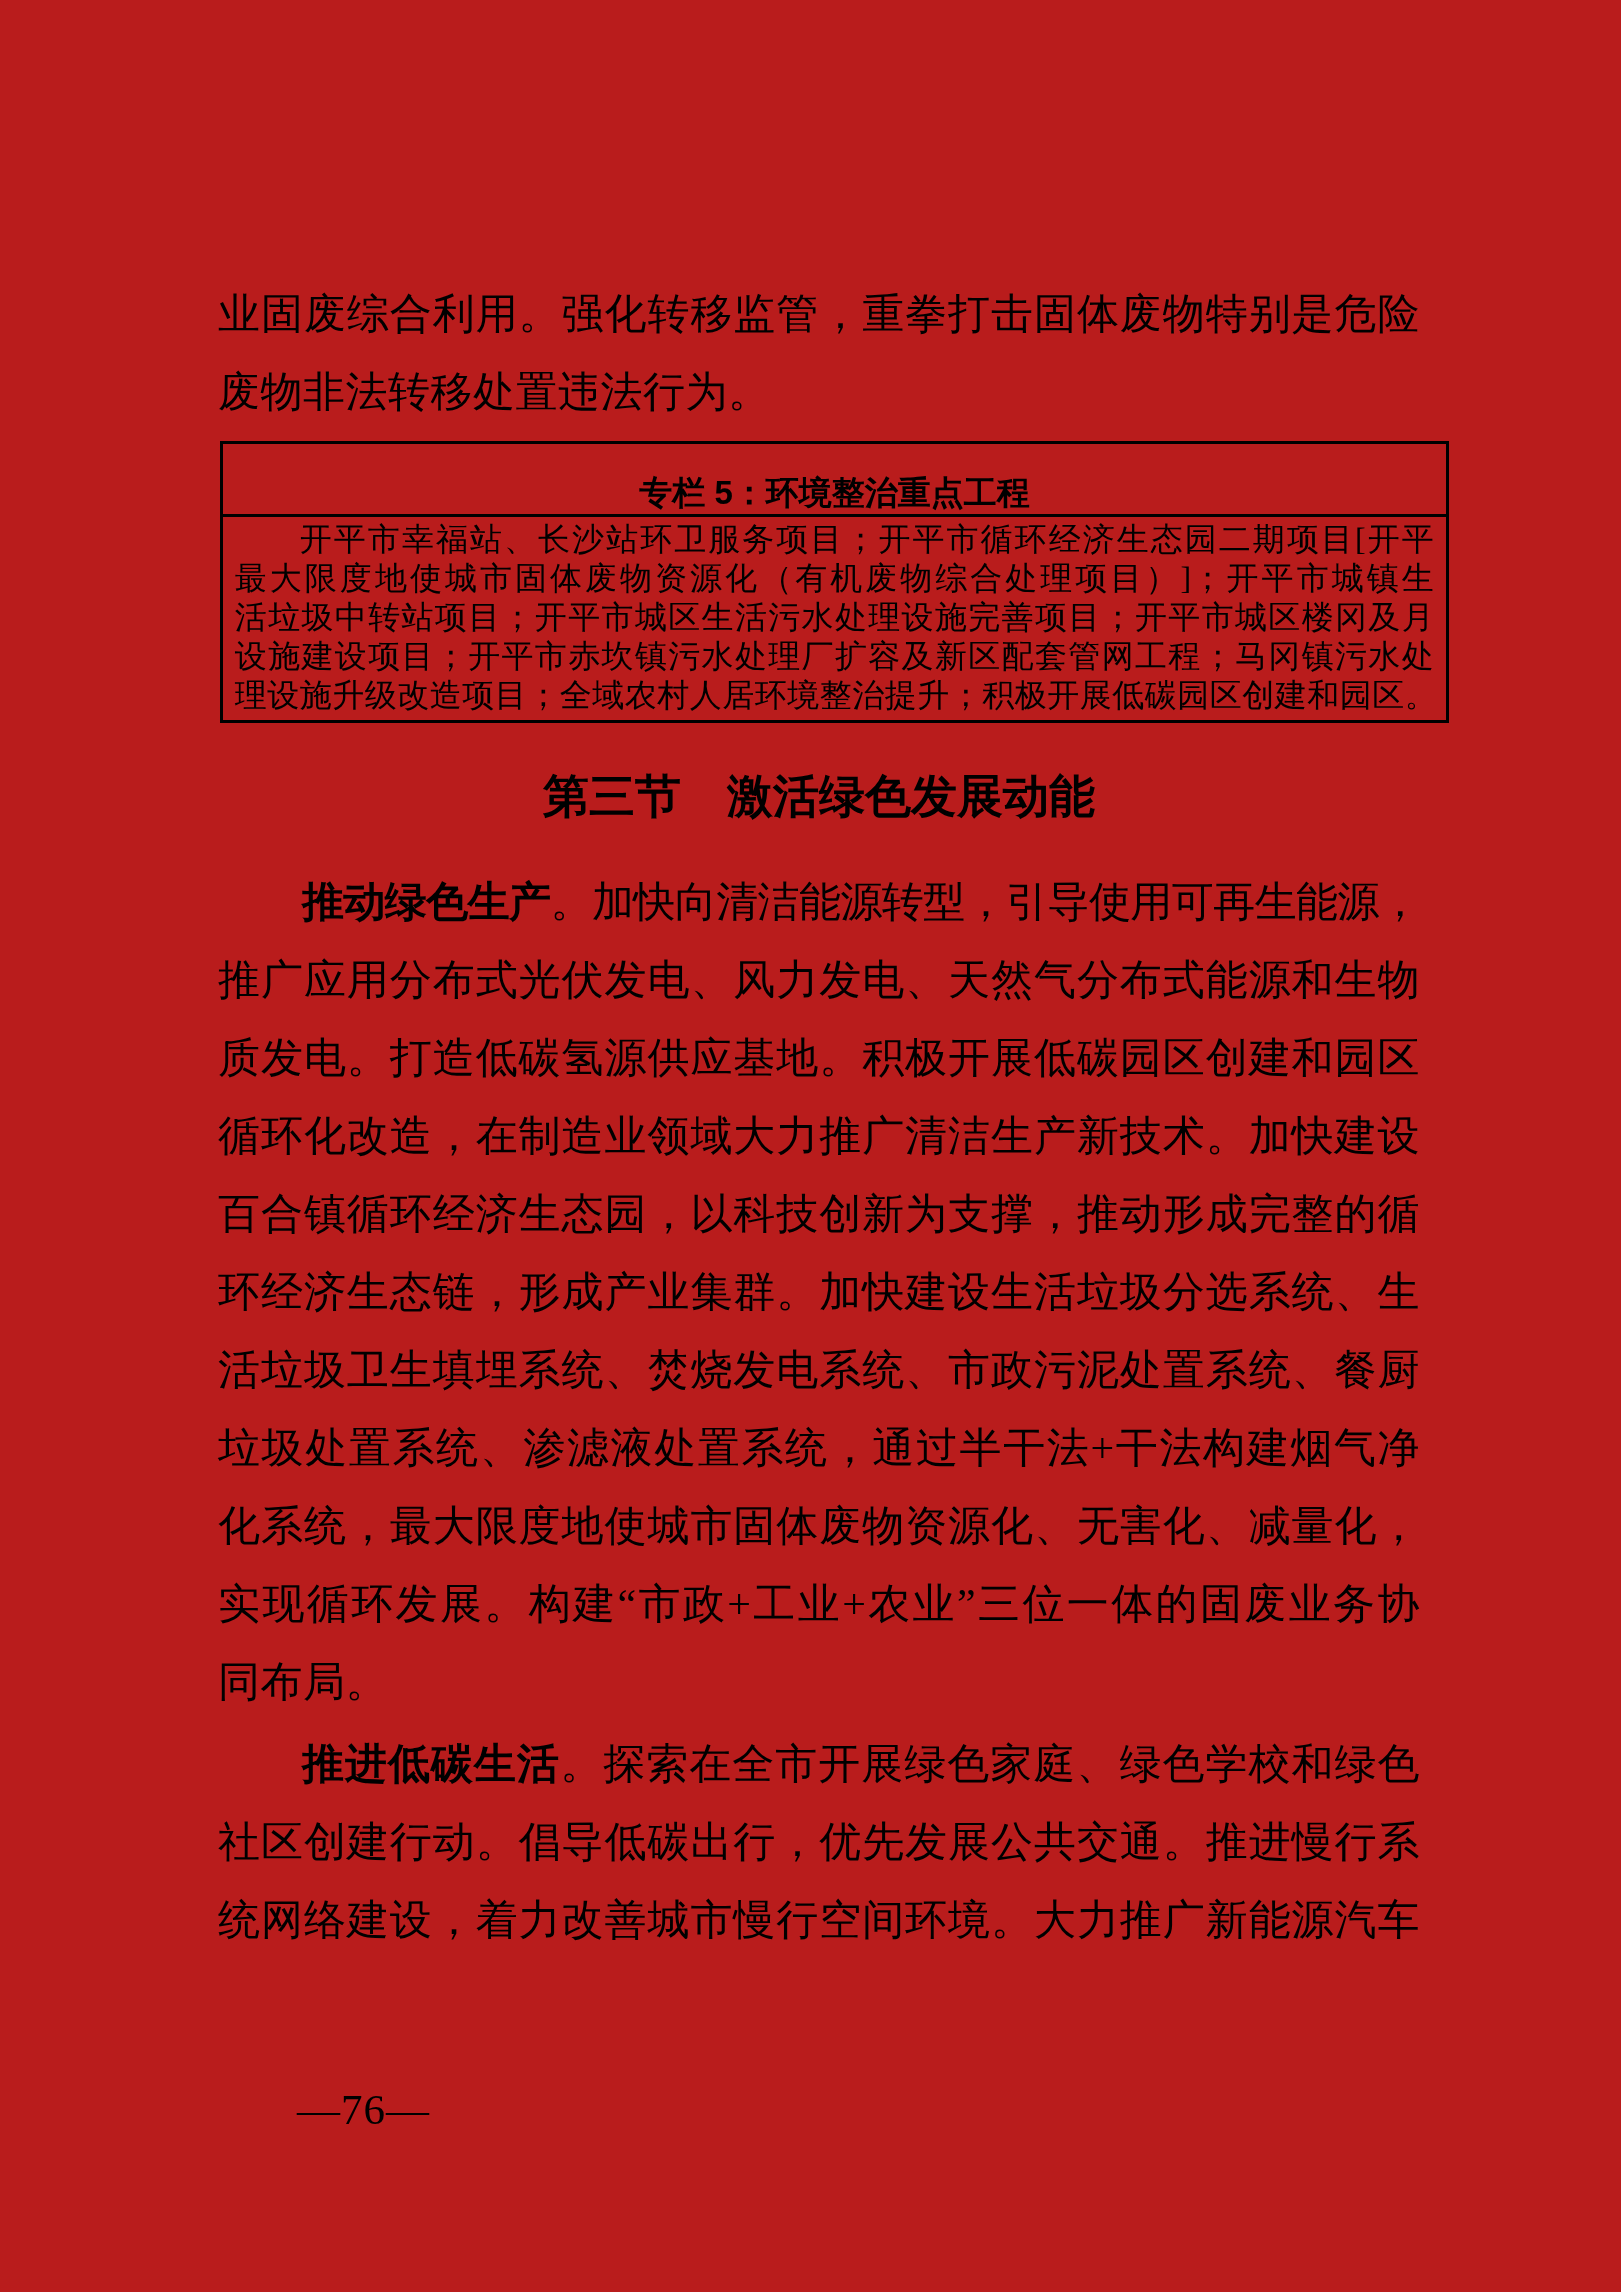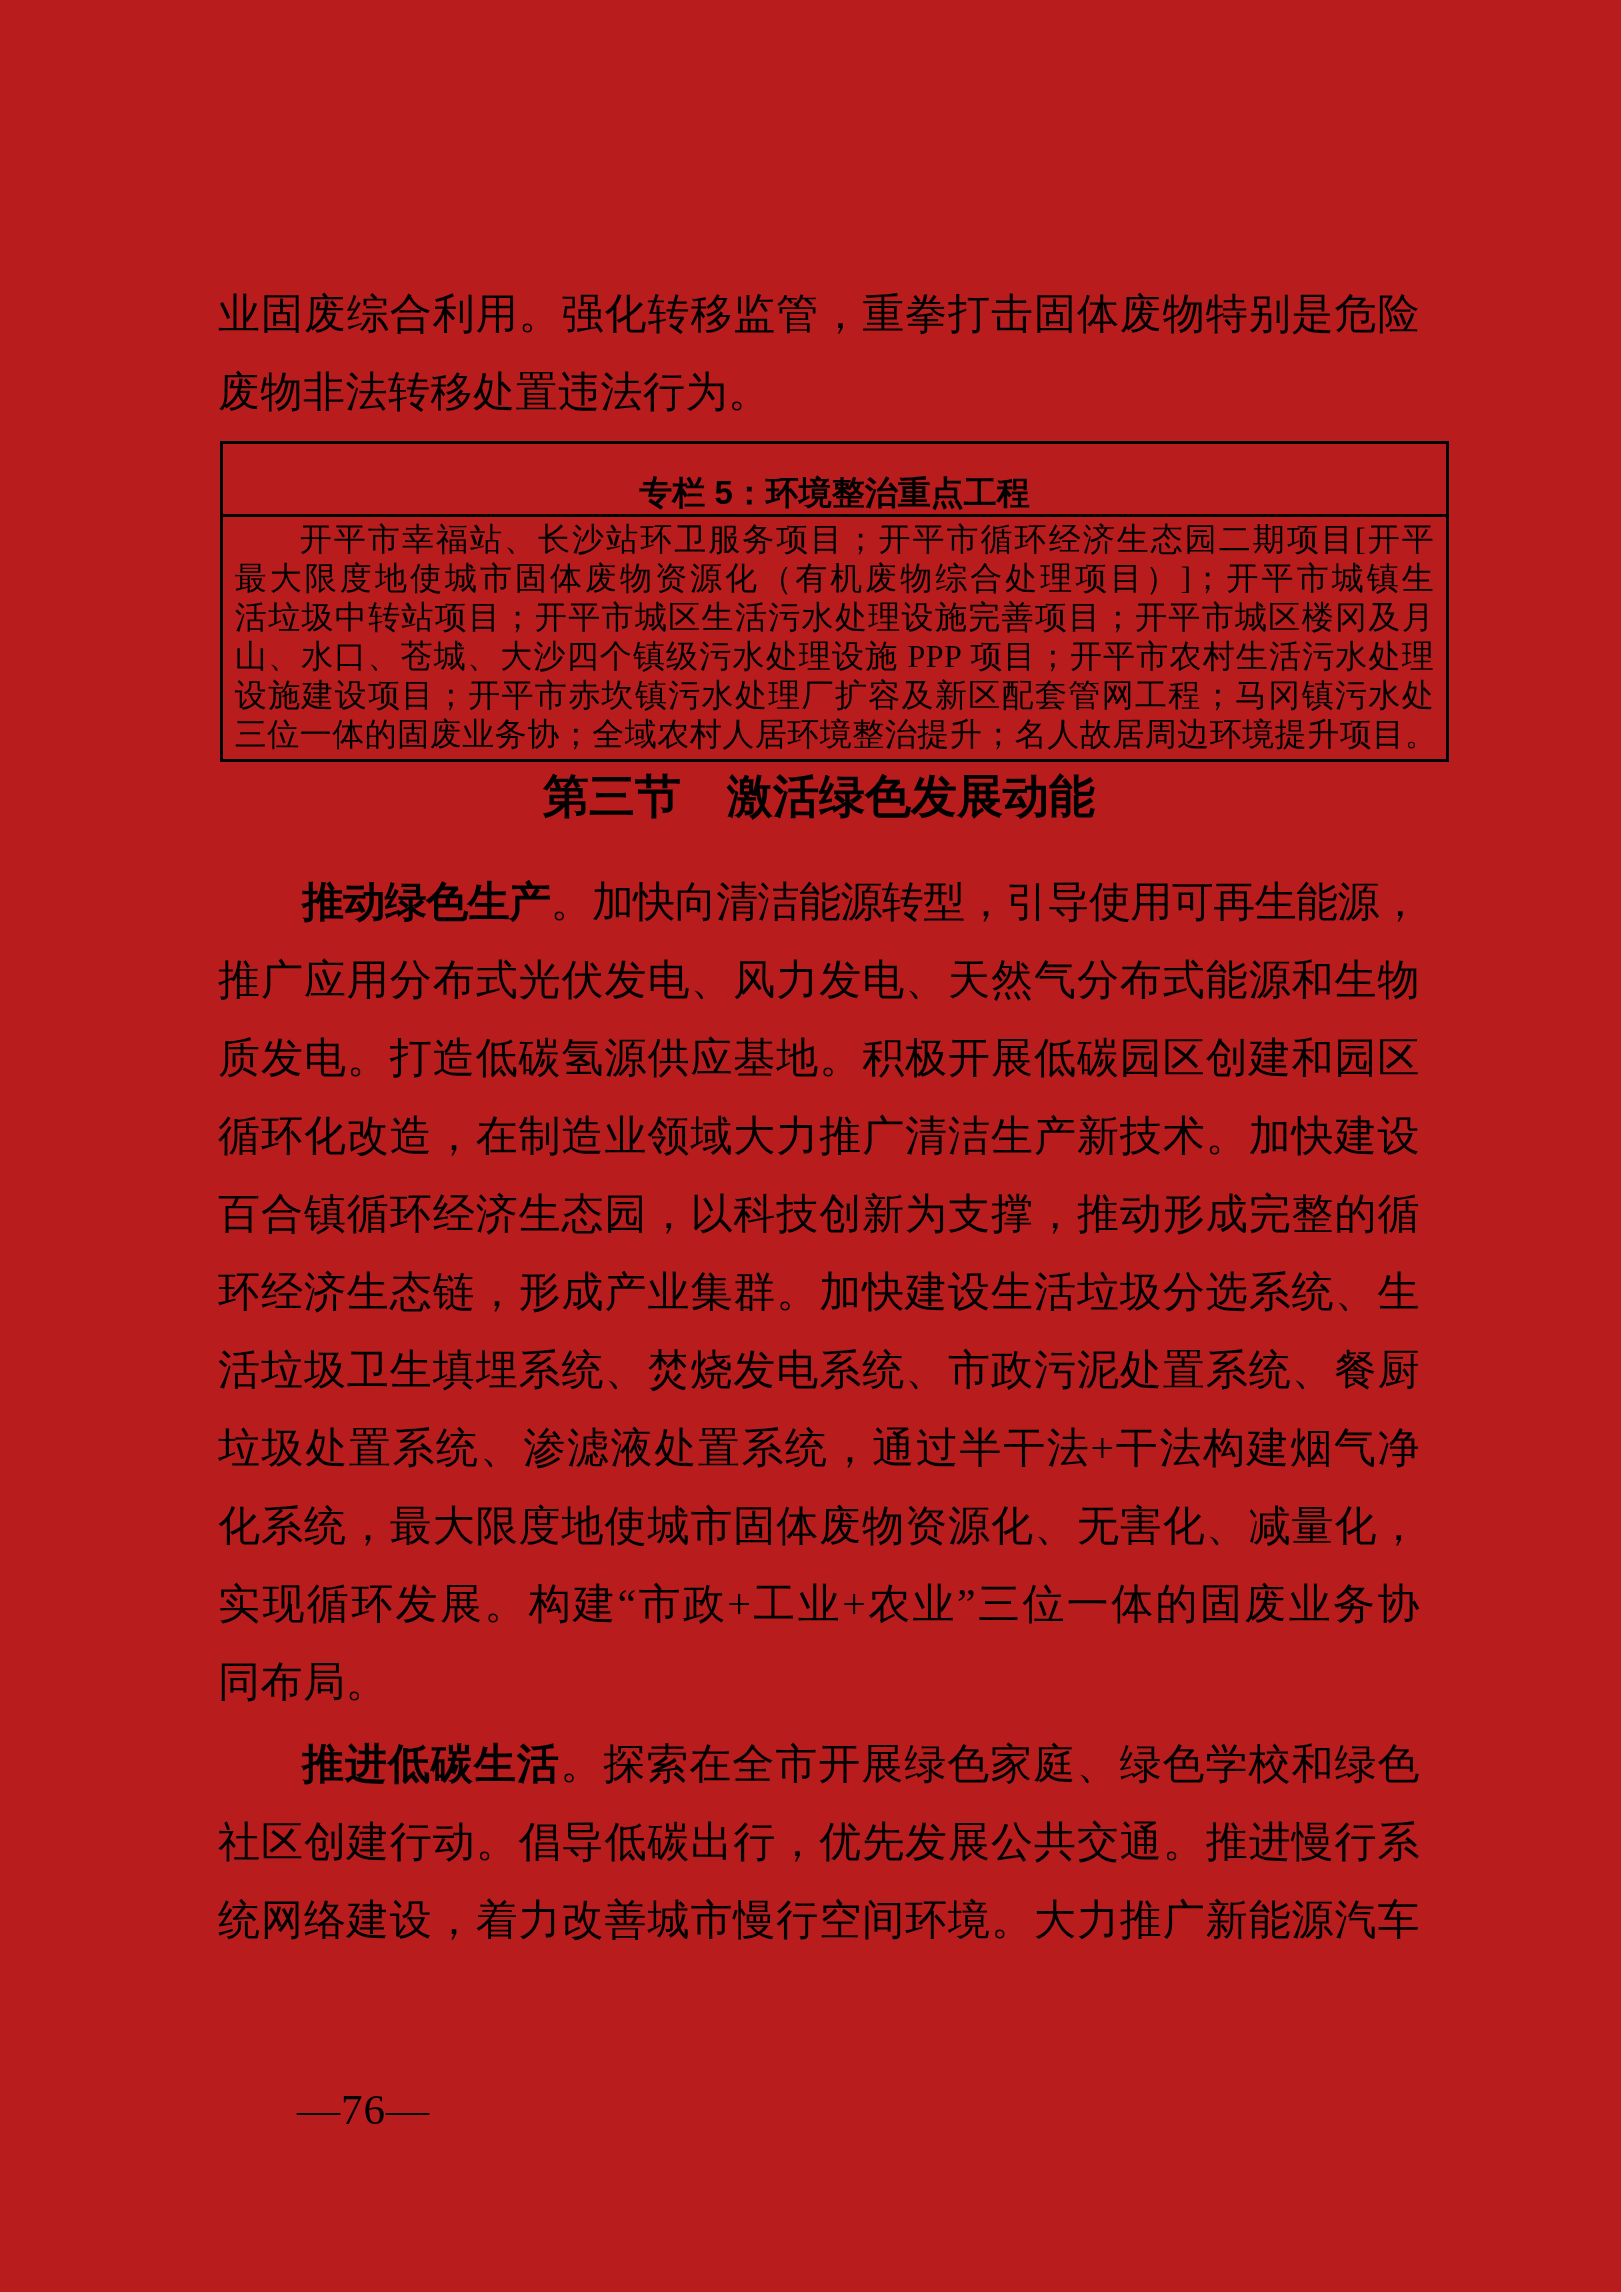--- a/index.html
+++ b/index.html
@@ -83,23 +83,22 @@
     <div class="bl">业固废综合利用。强化转移监管，重拳打击固体废物特别是危险</div>
     <div class="bl last">废物非法转移处置违法行为。</div>
   </div>
 
   <div class="colbox">
     <div class="colbox-title">专栏 5：环境整治重点工程</div>
     <div class="colbox-body">
       <div class="cbl indent">开平市幸福站、长沙站环卫服务项目；开平市循环经济生态园二期项目[开平</div>
       <div class="cbl">最大限度地使城市固体废物资源化（有机废物综合处理项目）]；开平市城镇生</div>
       <div class="cbl">活垃圾中转站项目；开平市城区生活污水处理设施完善项目；开平市城区楼冈及月</div>
-      <div class="cbl">山、水口、苍城、大沙四个镇级污水处理设施 PPP 项目；开平市农村生活污水处理</div>
       <div class="cbl">设施建设项目；开平市赤坎镇污水处理厂扩容及新区配套管网工程；马冈镇污水处</div>
-      <div class="cbl">三位一体的固废业务协；全域农村人居环境整治提升；名人故居周边环境提升项目。</div>
+      <div class="cbl">理设施升级改造项目；全域农村人居环境整治提升；积极开展低碳园区创建和园区。</div>
     </div>
   </div>
 
   <div class="section-heading">第三节　激活绿色发展动能</div>
 
   <div class="para" style="top:863px;">
     <div class="bl indent tight"><span class="lead">推动绿色生产</span><span>。加快向清洁能源转型，引导使用可再生能源，</span></div>
     <div class="bl">推广应用分布式光伏发电、风力发电、天然气分布式能源和生物</div>
     <div class="bl">质发电。打造低碳氢源供应基地。积极开展低碳园区创建和园区</div>
     <div class="bl">循环化改造，在制造业领域大力推广清洁生产新技术。加快建设</div>

